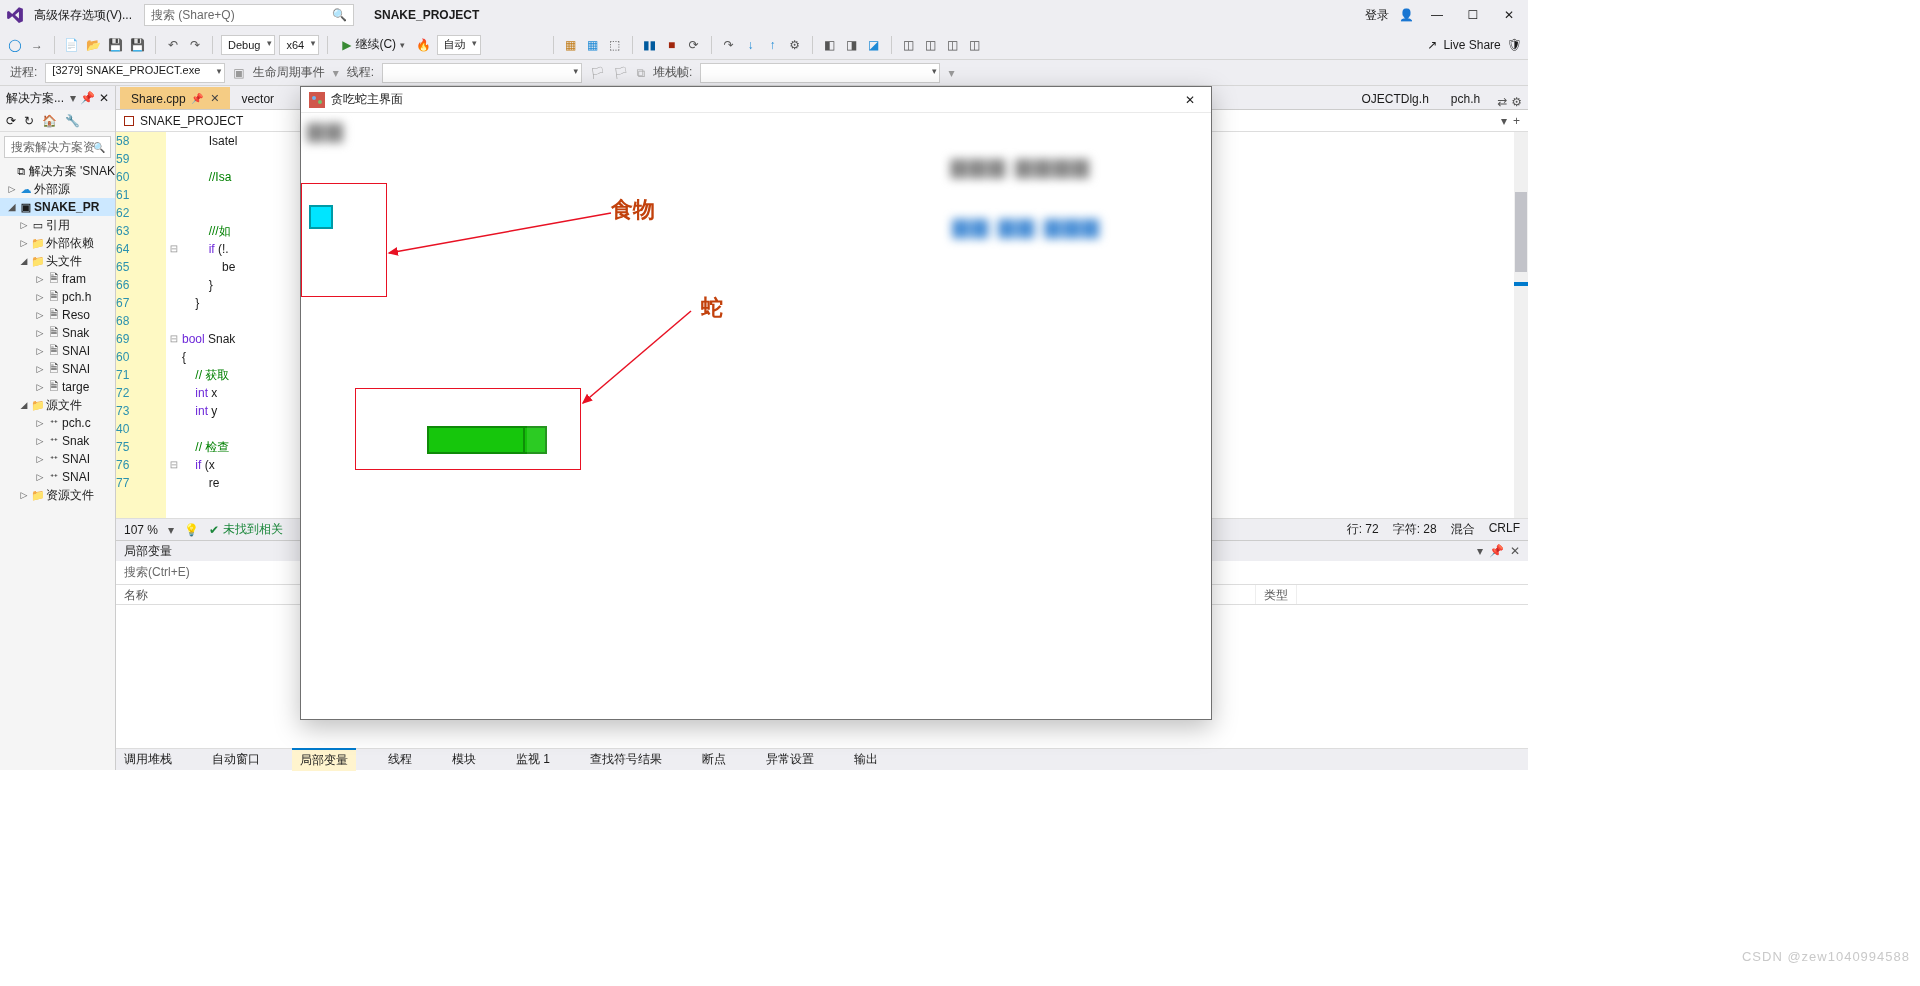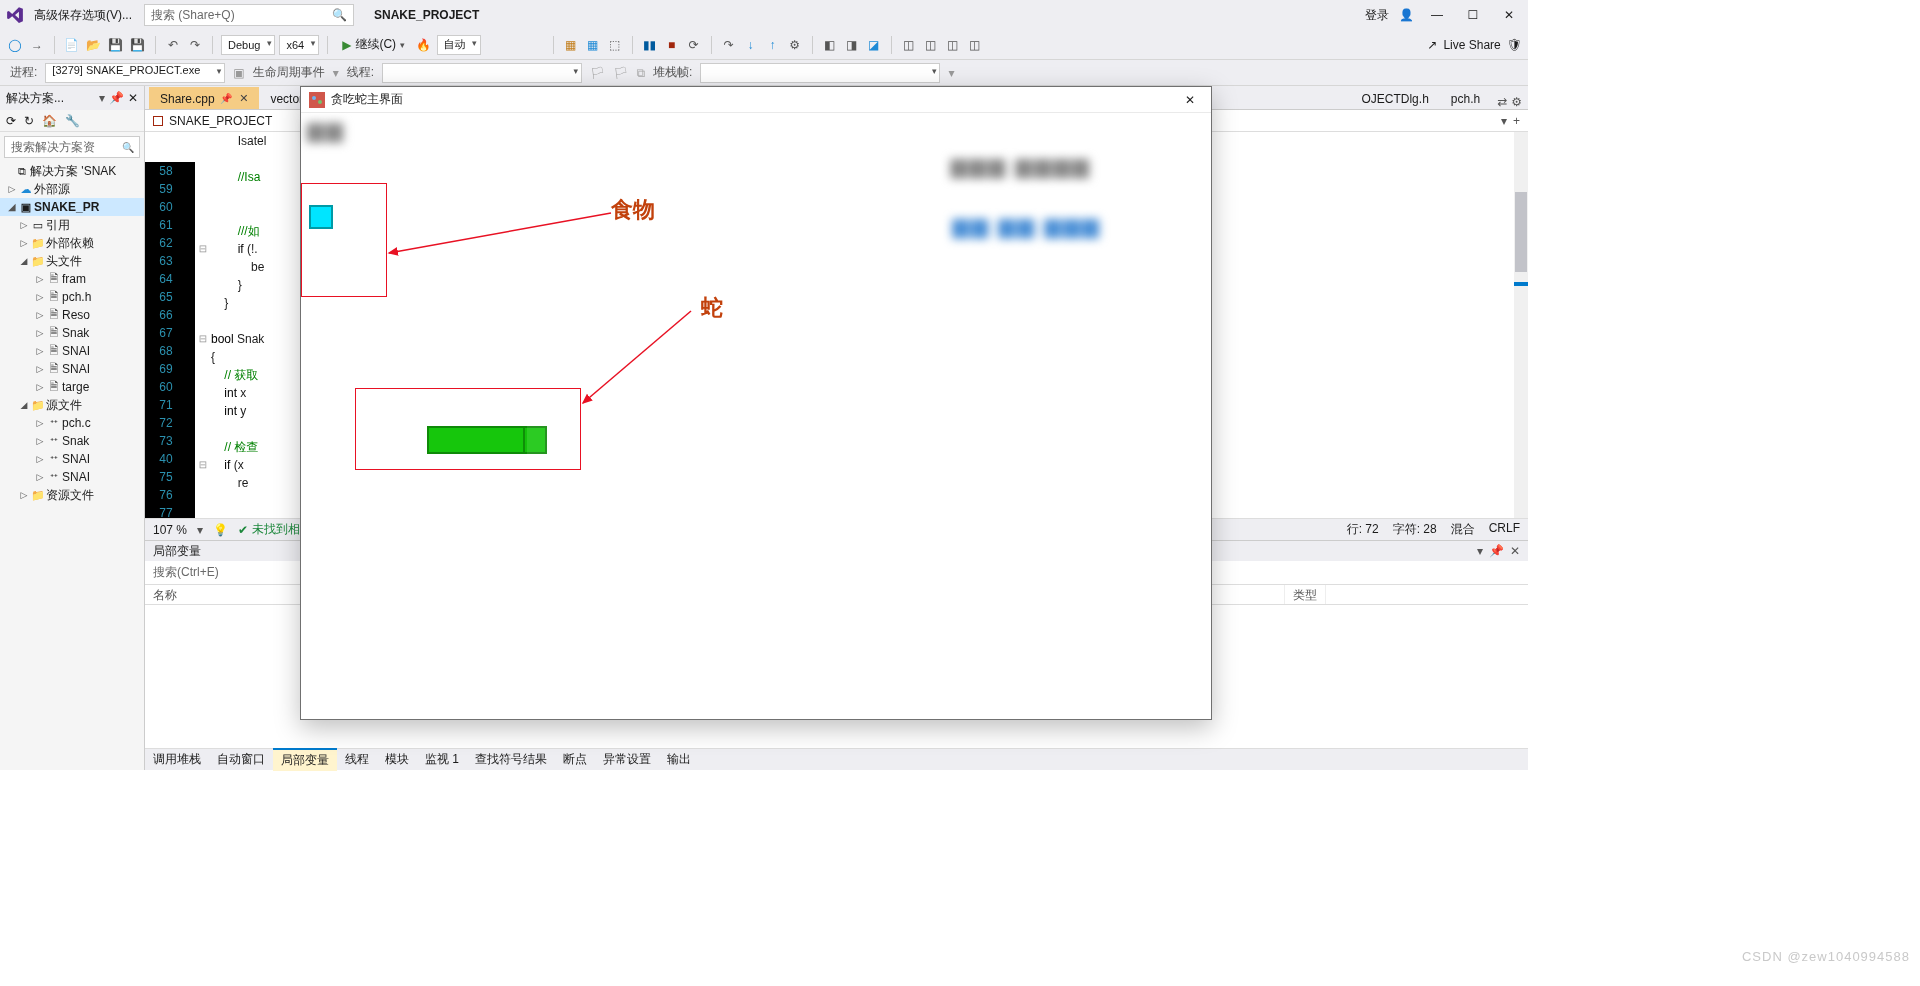--- a/index.html
+++ b/index.html
@@ -30,21 +30,21 @@
 .liveshare { margin-left: auto; display: flex; align-items: center; gap: 6px; color: #1b1b1b; }
 
 
 .procbar { display: flex; align-items: center; height: 26px; background: #eeeef2; padding: 0 10px; gap: 8px; border-bottom: 1px solid #d6d6d6; font-size: 12px; }
 .procbar select, .procbar .combo { height: 20px; border: 1px solid #ccc; background: #fff; padding: 0 18px 0 6px; font-size: 11px; position: relative; color: #1b1b1b;}
 .procbar .combo::after { content: "▾"; position: absolute; right: 3px; top: 2px; font-size: 9px; color: #555; }
 .procbar .label { color: #555; }
 
 
 .main { display: flex; height: calc(100% - 30px - 30px - 26px - 22px); }
-.solx { width: 145px; border-right: 1px solid #ccc; display: flex; flex-direction: column; background: #f5f5f5; }
+.solx { width: 116px; border-right: 1px solid #ccc; display: flex; flex-direction: column; background: #f5f5f5; }
 .solx .panel-title { display: flex; align-items: center; height: 24px; padding: 0 6px; background: #eeeef2; font-size: 11px; gap: 4px; }
 .solx .panel-tools { height: 22px; display: flex; align-items: center; padding: 0 6px; gap: 8px; border-bottom: 1px solid #ddd; }
 .solx .search { margin: 4px 4px; height: 22px; border: 1px solid #ccc; background: #fff; display: flex; align-items: center; padding: 0 6px; color: #6a6a6a; font-size: 11px; position: relative; }
 .solx .search::after { content: "🔍"; position: absolute; right: 4px; font-size: 10px; }
 .tree { flex: 1; overflow: auto; font-size: 12px; color: #1b1b1b; padding-bottom: 6px; }
 .tree-row { display: flex; align-items: center; height: 18px; white-space: nowrap; }
 .tree-row .arrow { width: 12px; text-align: center; color: #555; font-size: 9px; }
 .tree-row .ic { width: 16px; text-align: center; font-size: 11px; }
 .tree-row.sel { background: #cce8ff; }
 .tree-row.bold { font-weight: 600; }
@@ -54,44 +54,44 @@
 .tabs { height: 24px; display: flex; align-items: flex-end; background: #eeeef2; padding-left: 4px; gap: 0; border-bottom: 1px solid #ccc; }
 .tab { height: 22px; padding: 0 10px; display: flex; align-items: center; gap: 6px; font-size: 12px; background: #eeeef2; border: 1px solid transparent; border-bottom: none; color: #1b1b1b; }
 .tab.active { background: #f5cc84; border-color: #f5cc84; }
 .tab .pin { font-size: 10px; }
 .tab .x { font-size: 11px; color: #444; }
 .tabs .right-tabs { margin-left: auto; display: flex; }
 .tabs .right-ico { margin-left: 6px; display:flex; gap:4px; padding-right:6px; align-items:center; color:#555;}
 .crumb { height: 22px; display: flex; align-items: center; padding: 0 8px; border-bottom: 1px solid #ddd; color: #1b1b1b; gap: 6px; }
 .crumb .sq { width: 10px; height: 10px; border: 1px solid #a1260d; background: #fff; }
 .code { flex: 1; display: flex; background: #fff; font-family: Consolas, monospace; font-size: 13px; position: relative; overflow: hidden; }
-.gutter { width: 50px; text-align: center; padding-right: 8px; color: #2b91af; background: #000000; margin-top: 30px; }
+.gutter { width: 50px; text-align: left; padding-right: 8px; color: #2b91af; background: #fef9c3; }
 .gutter div { height: 18px; line-height: 18px; }
 .fold { width: 16px; color: #999; }
 .fold div { height: 18px; line-height: 18px; text-align: center; font-size: 10px; }
 .codelines { flex: 1; }
 .codelines div { height: 18px; line-height: 18px; white-space: pre; }
-.kw { color: #000000; }
+.kw { color: #6d28d9; }
 .cm { color: #008000; }
 .code .scrollbar { position: absolute; right: 0; top: 0; width: 14px; height: 100%; background: #f0f0f0; }
 .code .scrollbar .thumb { position: absolute; right: 1px; width: 12px; background: #c2c3c9; }
 .code .scrollbar .mark { position:absolute; right:0; width:14px; height:4px; background:#007acc;}
 .editor-status { height: 22px; display: flex; align-items: center; padding: 0 8px; gap: 10px; border-top: 1px solid #ddd; font-size: 11px; color: #1b1b1b; background: #eeeef2; }
 .editor-status .issues { color: #1b873b; display: flex; align-items: center; gap: 4px; }
 .editor-status .right { margin-left: auto; display: flex; gap: 14px; }
 
 
 .locals { height: 230px; border-top: 1px solid #ccc; display: flex; flex-direction: column; background: #fff; }
 .locals .hdr { height: 20px; background: #eeeef2; display: flex; align-items: center; padding: 0 8px; font-size: 11px; }
 .locals .hdr .right { margin-left: auto; display: flex; gap: 6px; color: #555; }
 .locals .search { height: 24px; border-bottom: 1px solid #ddd; display: flex; align-items: center; padding: 0 8px; color: #6a6a6a; }
 .locals .cols { height: 20px; display: flex; border-bottom: 1px solid #ddd; color: #555; }
 .locals .cols div { padding: 2px 8px; border-right: 1px solid #eee; }
 .locals .body { flex: 1; background: #fff; }
-.locals .bottom-tabs { height: 22px; display: flex; align-items: center; background: #eeeef2; border-top: 1px solid #ddd; font-size: 12px; }
+.locals .bottom-tabs { height: 22px; display: flex; align-items: center; background: #eeeef2; border-top: 1px solid #ddd; font-size: 12px; gap: 24px; }
 .locals .bottom-tabs span { padding: 2px 8px; color: #1b1b1b; }
 .locals .bottom-tabs span.active { background: #fff4ce; border-top: 2px solid #007acc; }
 
 
 .game-window { position: absolute; left: 300px; top: 86px; width: 912px; height: 634px; background: #fff; border: 1px solid #707070; box-shadow: 0 8px 24px rgba(0,0,0,0.25); z-index: 50; }
 .game-window .titlebar2 { height: 26px; background: #fff; display: flex; align-items: center; padding: 0 8px; border-bottom: 1px solid #eaeaea; }
 .game-window .titlebar2 .ic { width: 16px; height: 16px; margin-right: 6px; }
 .game-window .titlebar2 .t { flex: 1; font-size: 12px; color: #1b1b1b; }
 .game-window .canvas { position: relative; width: 100%; height: calc(100% - 26px); background: #fff; }
 .food { position: absolute; width: 24px; height: 24px; background: #00e5ff; border: 2px solid #009aa6; }

